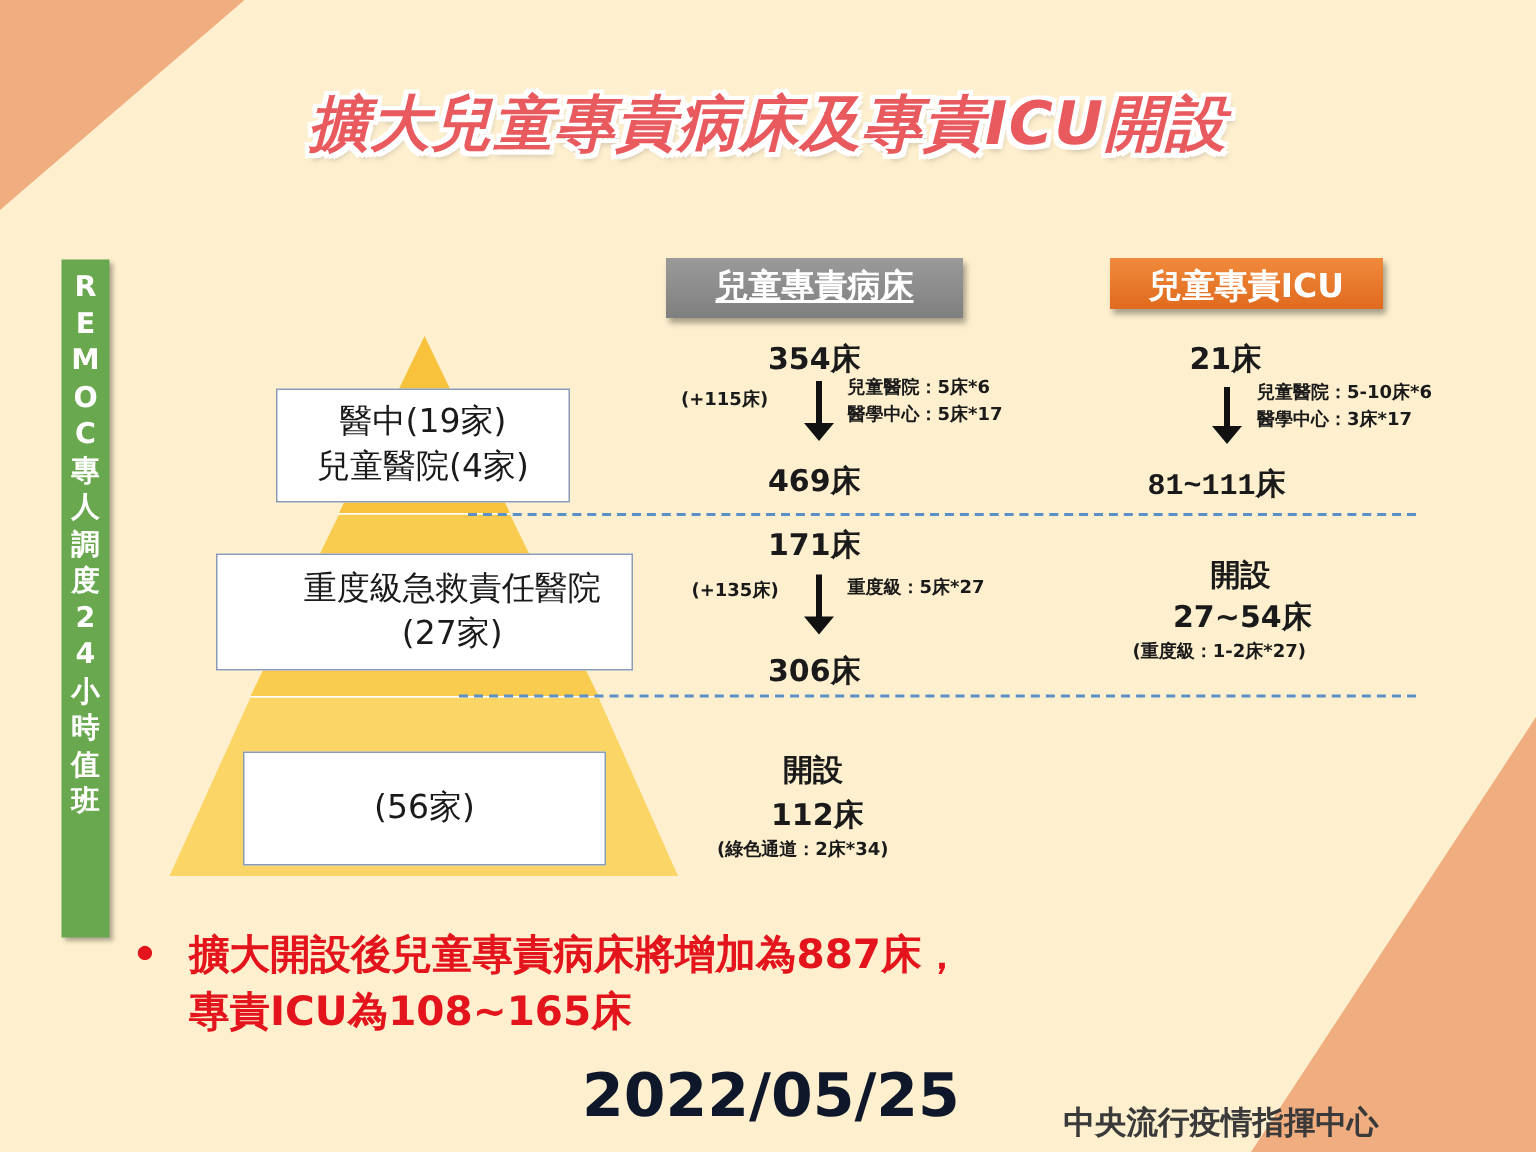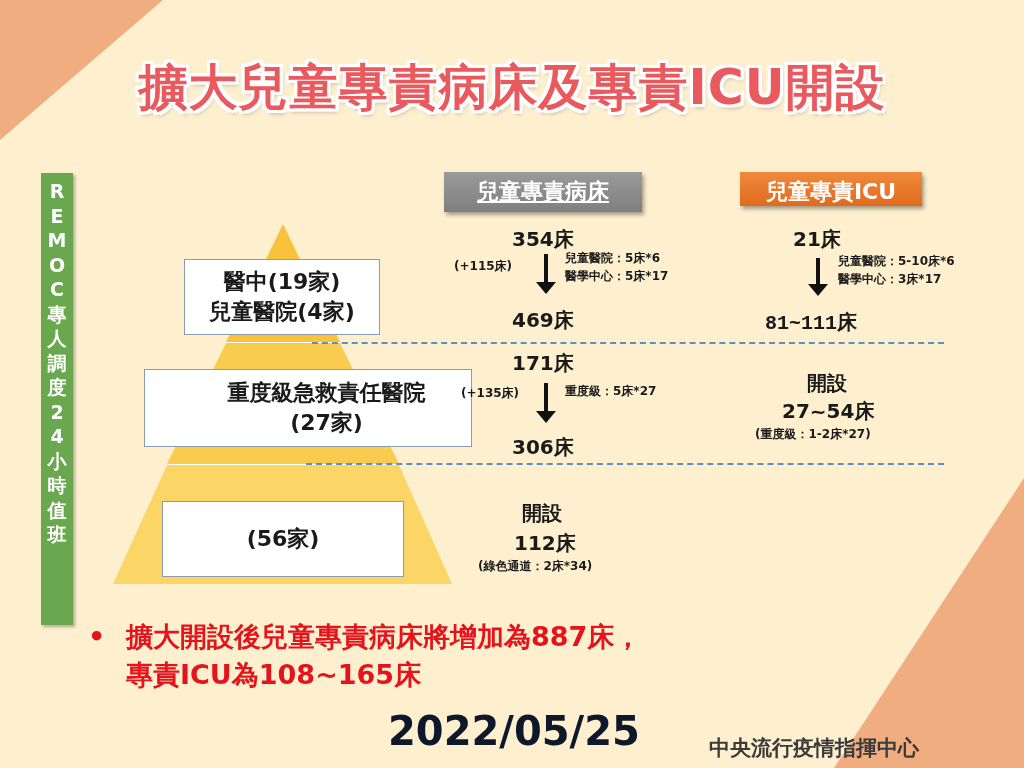--- a/index.html
+++ b/index.html
@@ -1,23 +1,23 @@
 <!DOCTYPE html>
 <html><head>
 <meta charset="utf-8">
 <style>
   html, body { margin:0; padding:0; }
   body { width:1024px; height:768px; position:relative; overflow:hidden; background:#FEF0CF; font-family:"DejaVu Sans", sans-serif; color:#1a1a1a; }
   .bg-svg { position:absolute; left:0; top:0; width:1024px; height:768px; }
-  .title { position:absolute; left:0; top:55px; width:1024px; text-align:center; font-size:49px; font-weight:bold; color:#E85A5E; letter-spacing:1px;
-    text-shadow: -3px -3px 0 #fff, 3px -3px 0 #fff, -3px 3px 0 #fff, 3px 3px 0 #fff, 0 3px 0 #fff, 0 -3px 0 #fff, 3px 0 0 #fff, -3px 0 0 #fff, 2px 4px 4px rgba(0,0,0,0.25); }
+  .title { position:absolute; left:0; top:55px; width:1024px; text-align:center; font-size:40px; font-weight:bold; color:#E85A5E; letter-spacing:1px;
+    text-shadow: -3px -3px 0 #fff, 3px -3px 0 #fff, -3px 3px 0 #fff, 3px 3px 0 #fff, 0 3px 0 #fff, 0 -3px 0 #fff, 3px 0 0 #fff, -3px 0 0 #fff, 2px 4px 4px rgba(0,0,0,0.25); font-style: italic; }
   .remoc { position:absolute; left:41px; top:173px; width:32px; height:452px; background:#6AA84F; box-shadow:2px 2px 3px rgba(0,0,0,0.3);
     color:#fff; font-weight:bold; font-size:19px; display:flex; flex-direction:column; align-items:center; padding-top:6px; box-sizing:border-box; }
   .remoc span { line-height:24.5px; }
-  .box { position:absolute; background:#fff; border:1px solid #8a9bb5; text-align:center; font-weight:bold; font-size:22px; line-height:30px; display:flex; flex-direction:column; justify-content:center; box-sizing:border-box; }
+  .box { position:absolute; background:#fff; border:1px solid #8a9bb5; text-align:center; font-weight:normal; font-size:22px; line-height:30px; display:flex; flex-direction:column; justify-content:center; box-sizing:border-box; }
   .hdr { position:absolute; color:#fff; font-weight:bold; font-size:22px; text-align:center; line-height:40px; box-shadow:2px 3px 4px rgba(0,0,0,0.35); }
   .hdr.gray { left:444px; top:172px; width:198px; height:40px; background:linear-gradient(#9a9a9a,#7f7f7f);text-decoration:underline; }
   .hdr.orange { left:740px; top:172px; width:182px; height:34px; background:linear-gradient(#F08A3C,#E06A1E); }
   .t { position:absolute; font-weight:bold; white-space:nowrap; }
   .big { font-size:20px; }
   .small { font-size:12px; }
   .arrow { position:absolute; width:4px; background:#111; }
   .arrow::after { content:""; position:absolute; left:-8px; bottom:-10px; border-left:10px solid transparent; border-right:10px solid transparent; border-top:12px solid #111; }
   .dash { position:absolute; height:0; border-top:2px dashed #5B8FC7; }
   .bullet-row { position:absolute; left:88px; top:618px; font-size:27px; font-weight:bold; color:#E3141C; line-height:38px; }
@@ -55,21 +55,21 @@
   <span>小</span>
   <span>時</span>
   <span>值</span>
   <span>班</span>
 </div>
 
 <div class="box" style="left:184px;top:259px;width:196px;height:76px;">
   <div>醫中(19家)</div>
   <div>兒童醫院(4家)</div>
 </div>
-<div class="box" style="left:144px;top:369px;width:328px;height:78px;padding-left:37px;">
+<div class="box" style="left:144px;top:369px;width:278px;height:78px;padding-left:37px;">
   <div>重度級急救責任醫院</div>
   <div>(27家)</div>
 </div>
 <div class="box" style="left:162px;top:501px;width:242px;height:76px;">
   <div>(56家)</div>
 </div>
 
 <div class="hdr gray">兒童專責病床</div>
 <div class="hdr orange">兒童專責ICU</div>
 

